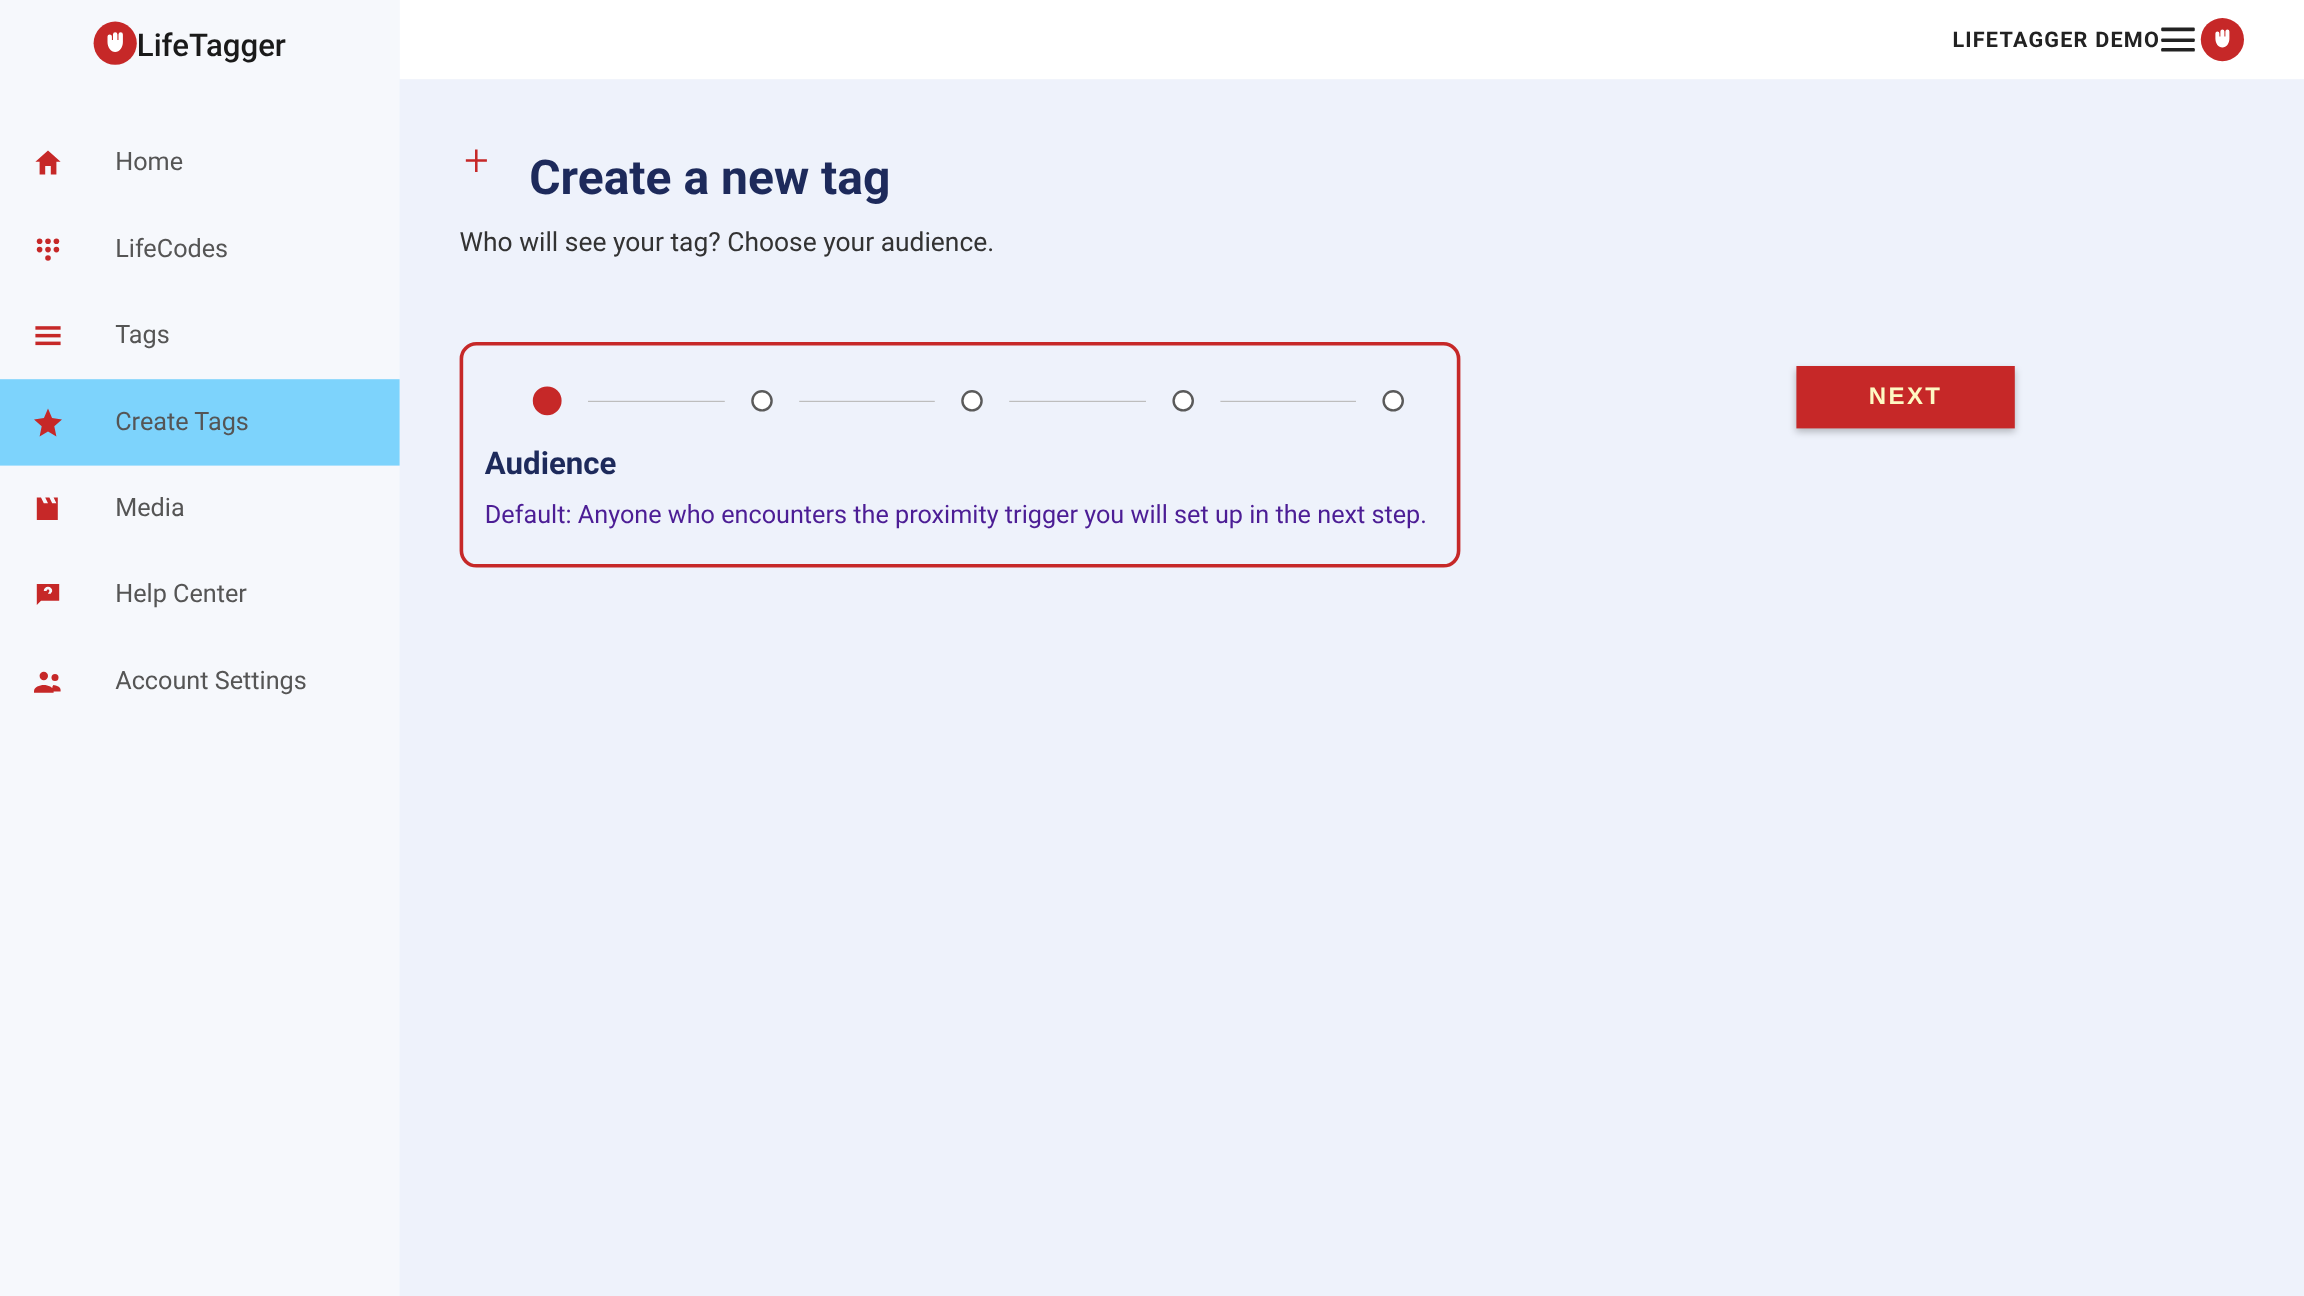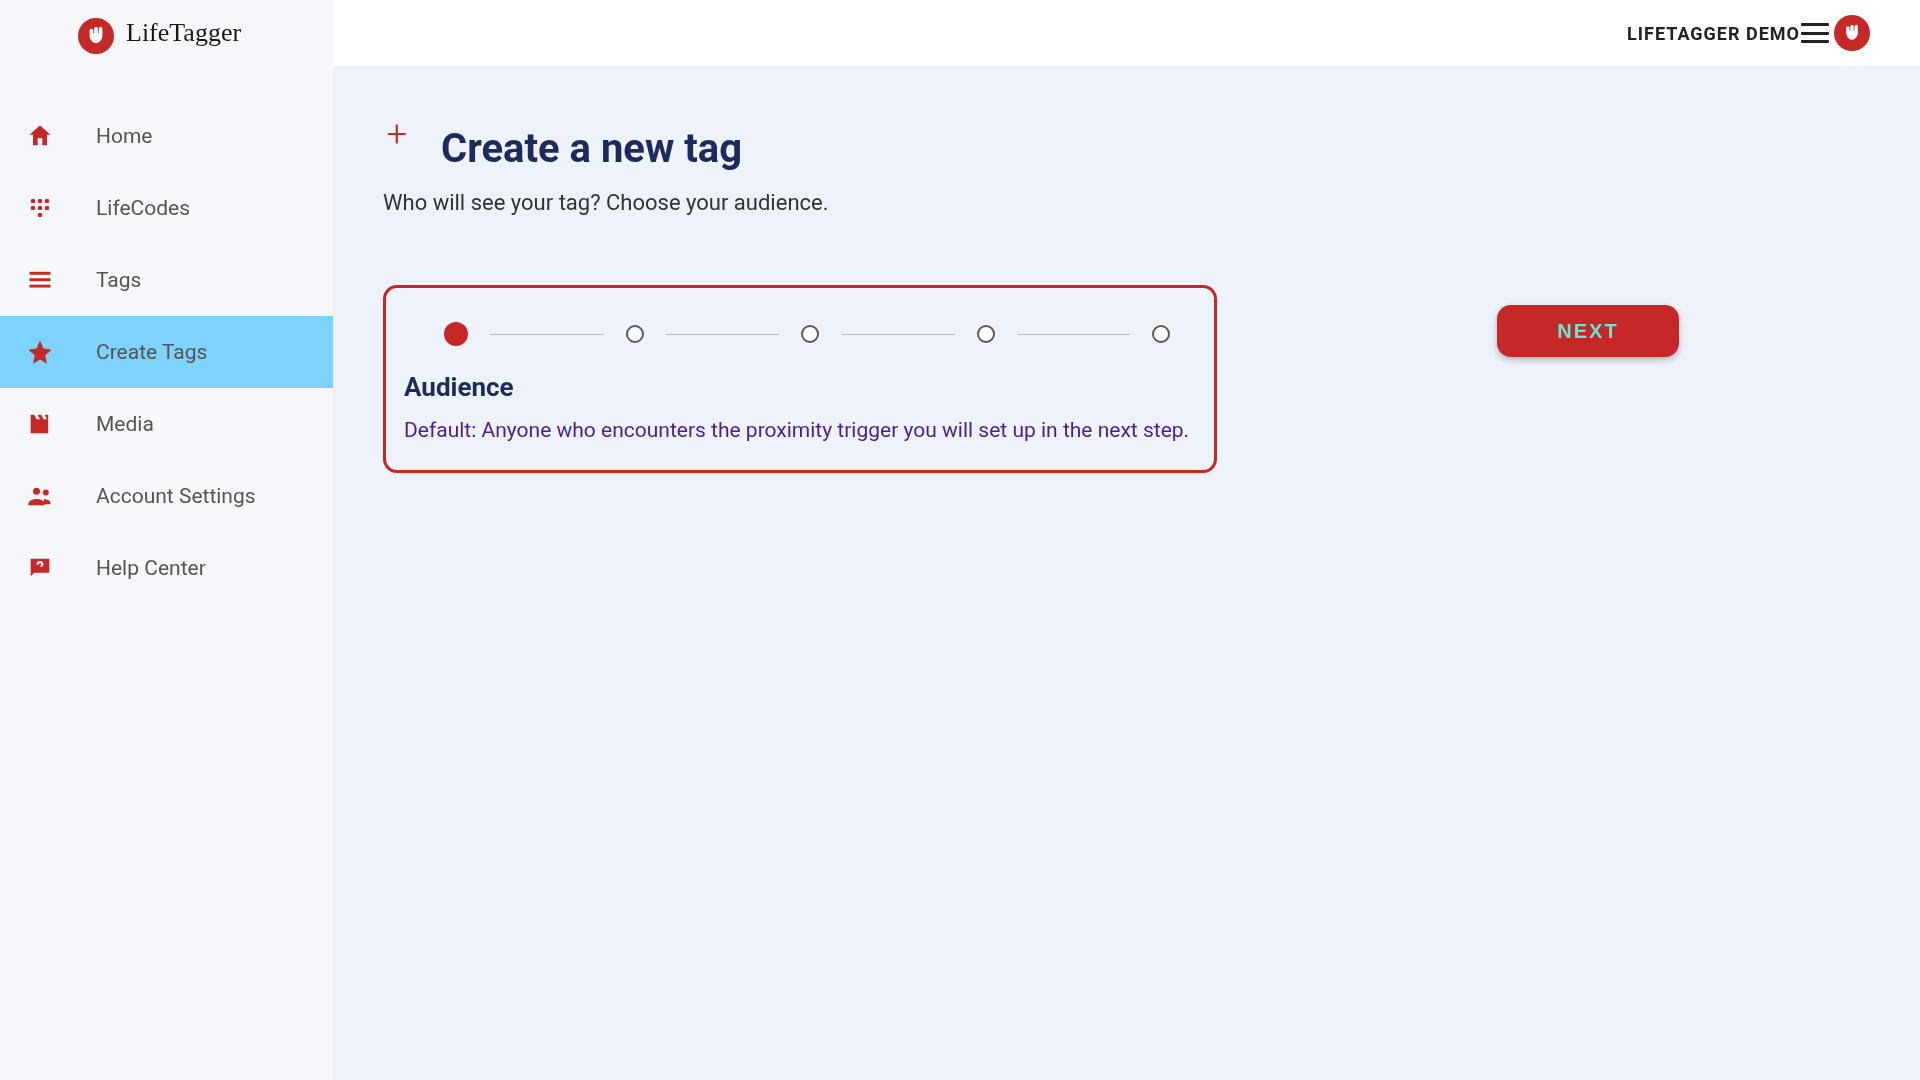--- a/index.html
+++ b/index.html
@@ -18,24 +18,22 @@
   .sidebar {
     width: 333px;
     background: #f6f8fc;
     height: 100%;
     display: flex;
     flex-direction: column;
     padding-top: 14px;
   }
   .brand {
     display: flex;
-    align-items: flex-start;
-    gap: 12px;
+    align-items: flex-end;
     padding: 4px 0 46px 78px;
-    font-family: Liberation Serif, serif;
   }
   .brand-logo {
     width: 36px; height: 36px;
     border-radius: 50%;
     background: #c62828;
     display: flex; align-items: center; justify-content: center;
     color: #fff;
     font-size: 20px;
   }
   .brand-text {
@@ -154,23 +152,23 @@
   .card-title {
     font-size: 26px; font-weight:700; color:#1d2a5b;
     margin: 4px 0 16px 0;
   }
   .card-desc { font-size: 21px; color:#4c1d95; }
 
   .next-btn {
     margin-top: 20px;
     width: 182px; height: 52px;
     background: #c62828;
-    color:#5eead4;
+    color:#fef9c3;
     border:none;
-    border-radius:14px;
+    border-radius:0;
     font-size:20px;
     letter-spacing:2px;
     font-weight:600;
     cursor:pointer;
     box-shadow: 0 3px 6px rgba(0,0,0,.25);
   }
 </style>
 </head>
 <body>
 
@@ -235,35 +233,35 @@
             <path d="M4 4h3l2 4h3l-2-4h3l2 4h3l-2-4h3v16H4z"></path>
           </svg>
       </span>
       <span>Media</span>
     </div>
 
 
     <div class="nav-item">
       <span class="nav-icon">
         <svg viewBox="0 0 24 24">
+            <path d="M4 4h16v12H7l-3 3V4zm8 2a3 3 0 00-3 3h2a1 1 0 112 0c0 1-1 1-1 2h2c0-1 1-1 1-2a3 3 0 00-3-3zm-1 6h2v2h-2z"></path>
+          </svg>
+      </span>
+      <span>Help Center</span>
+    </div>
+
+    <div class="nav-item">
+      <span class="nav-icon">
+        <svg viewBox="0 0 24 24">
             <circle cx="9" cy="8" r="3"></circle>
             <circle cx="17" cy="9" r="2.5"></circle>
             <path d="M2 19c0-3 4-4.5 7-4.5s7 1.5 7 4.5v1H2zm13-2c0-1 .3-1.8.8-2.5 2.3.3 5.2 1.3 5.2 3.5v1h-6z"></path>
           </svg>
       </span>
       <span>Account Settings</span>
-    </div>
-
-    <div class="nav-item">
-      <span class="nav-icon">
-        <svg viewBox="0 0 24 24">
-            <path d="M4 4h16v12H7l-3 3V4zm8 2a3 3 0 00-3 3h2a1 1 0 112 0c0 1-1 1-1 2h2c0-1 1-1 1-2a3 3 0 00-3-3zm-1 6h2v2h-2z"></path>
-          </svg>
-      </span>
-      <span>Help Center</span>
     </div>
   </nav>
 </aside>
 
 <main class="main">
   <div class="topbar">
     <span class="topbar-label">LIFETAGGER DEMO</span>
     <div class="hamburger">
       <span></span>
         <span></span>

